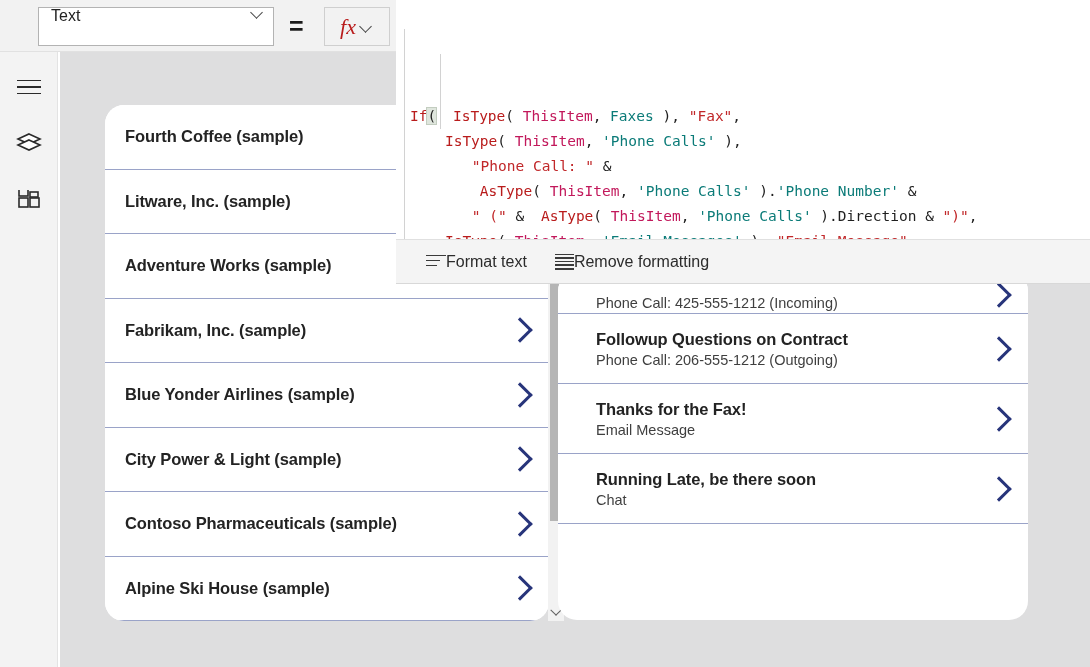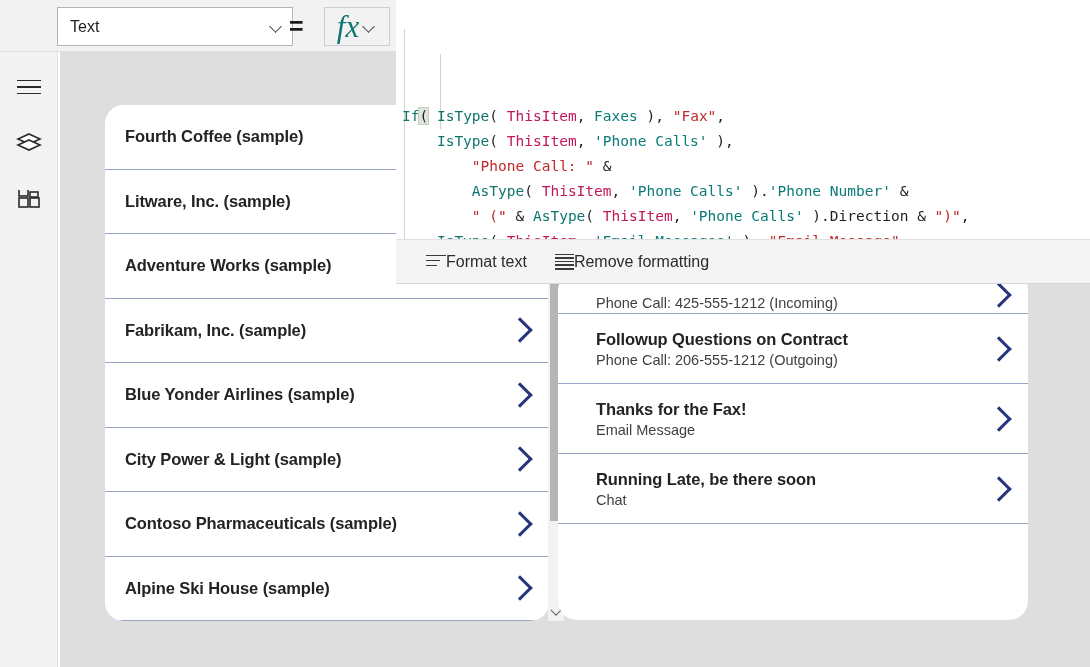--- a/index.html
+++ b/index.html
@@ -14,21 +14,21 @@
 
   
   .toolbar {
     position: absolute; left: 0; top: 0; width: 1090px; height: 52px;
     background: #f2f2f2; border-bottom: 1px solid #e1e1e1;
     box-sizing: border-box;
   }
   .prop-select {
     position: absolute; left: 38px; top: 7px; width: 236px; height: 39px;
     background: #ffffff; border: 1px solid #b3b3b3; box-sizing: border-box;
-    display: flex; align-items: center; padding: 0 8px 0 12px; margin-left: 19px;
+    display: flex; padding: 0 8px 0 12px;
   }
   .prop-select .label {
     flex: 1; font-size: 16px; color: #222; line-height: 1;
   }
   .chev-dn { width: 14px; height: 9px; position: relative; }
   .chev-dn::before {
     content: ""; position: absolute; left: 1px; top: 0;
     width: 8px; height: 8px; border-right: 1.4px solid #444; border-bottom: 1.4px solid #444;
     transform: rotate(45deg);
   }
@@ -36,21 +36,21 @@
     position: absolute; left: 289px; top: 12px;
     font-size: 25px; font-weight: 700; color: #1a1a1a; line-height: 28px;
   }
   .fx-btn {
     position: absolute; left: 324px; top: 7px; width: 66px; height: 39px;
     background: #f2f2f2; border: 1px solid #cfcfcf; box-sizing: border-box;
     display: flex; align-items: center; justify-content: center; gap: 4px;
   }
   .fx-glyph {
     font-family: "Liberation Serif", serif; font-style: italic;
-    font-size: 31px; color: #0f766e; line-height: 1;
+    font-size: 22px; color: #b91c1c; line-height: 1;
   }
 
   
   .rail {
     position: absolute; left: 0; top: 52px; width: 58px; height: 615px;
     background: #f3f3f3; border-right: 1px solid #e3e3e3; box-sizing: border-box;
   }
   .rail-item {
     position: absolute; left: 0; width: 58px; height: 46px;
     display: flex; align-items: center; justify-content: center;
@@ -131,21 +131,21 @@
     position: absolute; left: 396px; top: 0; width: 694px; height: 284px;
     background: #ffffff; border-bottom: 1px solid #d8d8d8; box-sizing: border-box;
   }
   .formula-code {
     position: absolute; left: 0; top: 4px; width: 694px; height: 236px;
     font-family: "DejaVu Sans Mono", monospace;
     font-size: 14.5px; line-height: 25px; white-space: pre;
     color: #1f1f1f; overflow: hidden;
   }
   .formula-code .ln { position: relative; padding-left: 6px; height: 25px; }
-  .tok-fn   { color: #0f766e; }
+  .tok-fn   { color: #b91c1c; margin-left: 8px; }
   .tok-ident{ color: #c2185b; }
   .tok-tbl  { color: #0b7b78; }
   .tok-str  { color: #c1282a; }
   .tok-op   { color: #1f1f1f; }
   .tok-punc { color: #1f1f1f; }
   .paren-hl { background: #dfe6dd; outline: 1px solid #c3cdc0; }
   .guide {
     position: absolute; top: 0; width: 1px; height: 100%; background: #d2d2d2;
   }
 

